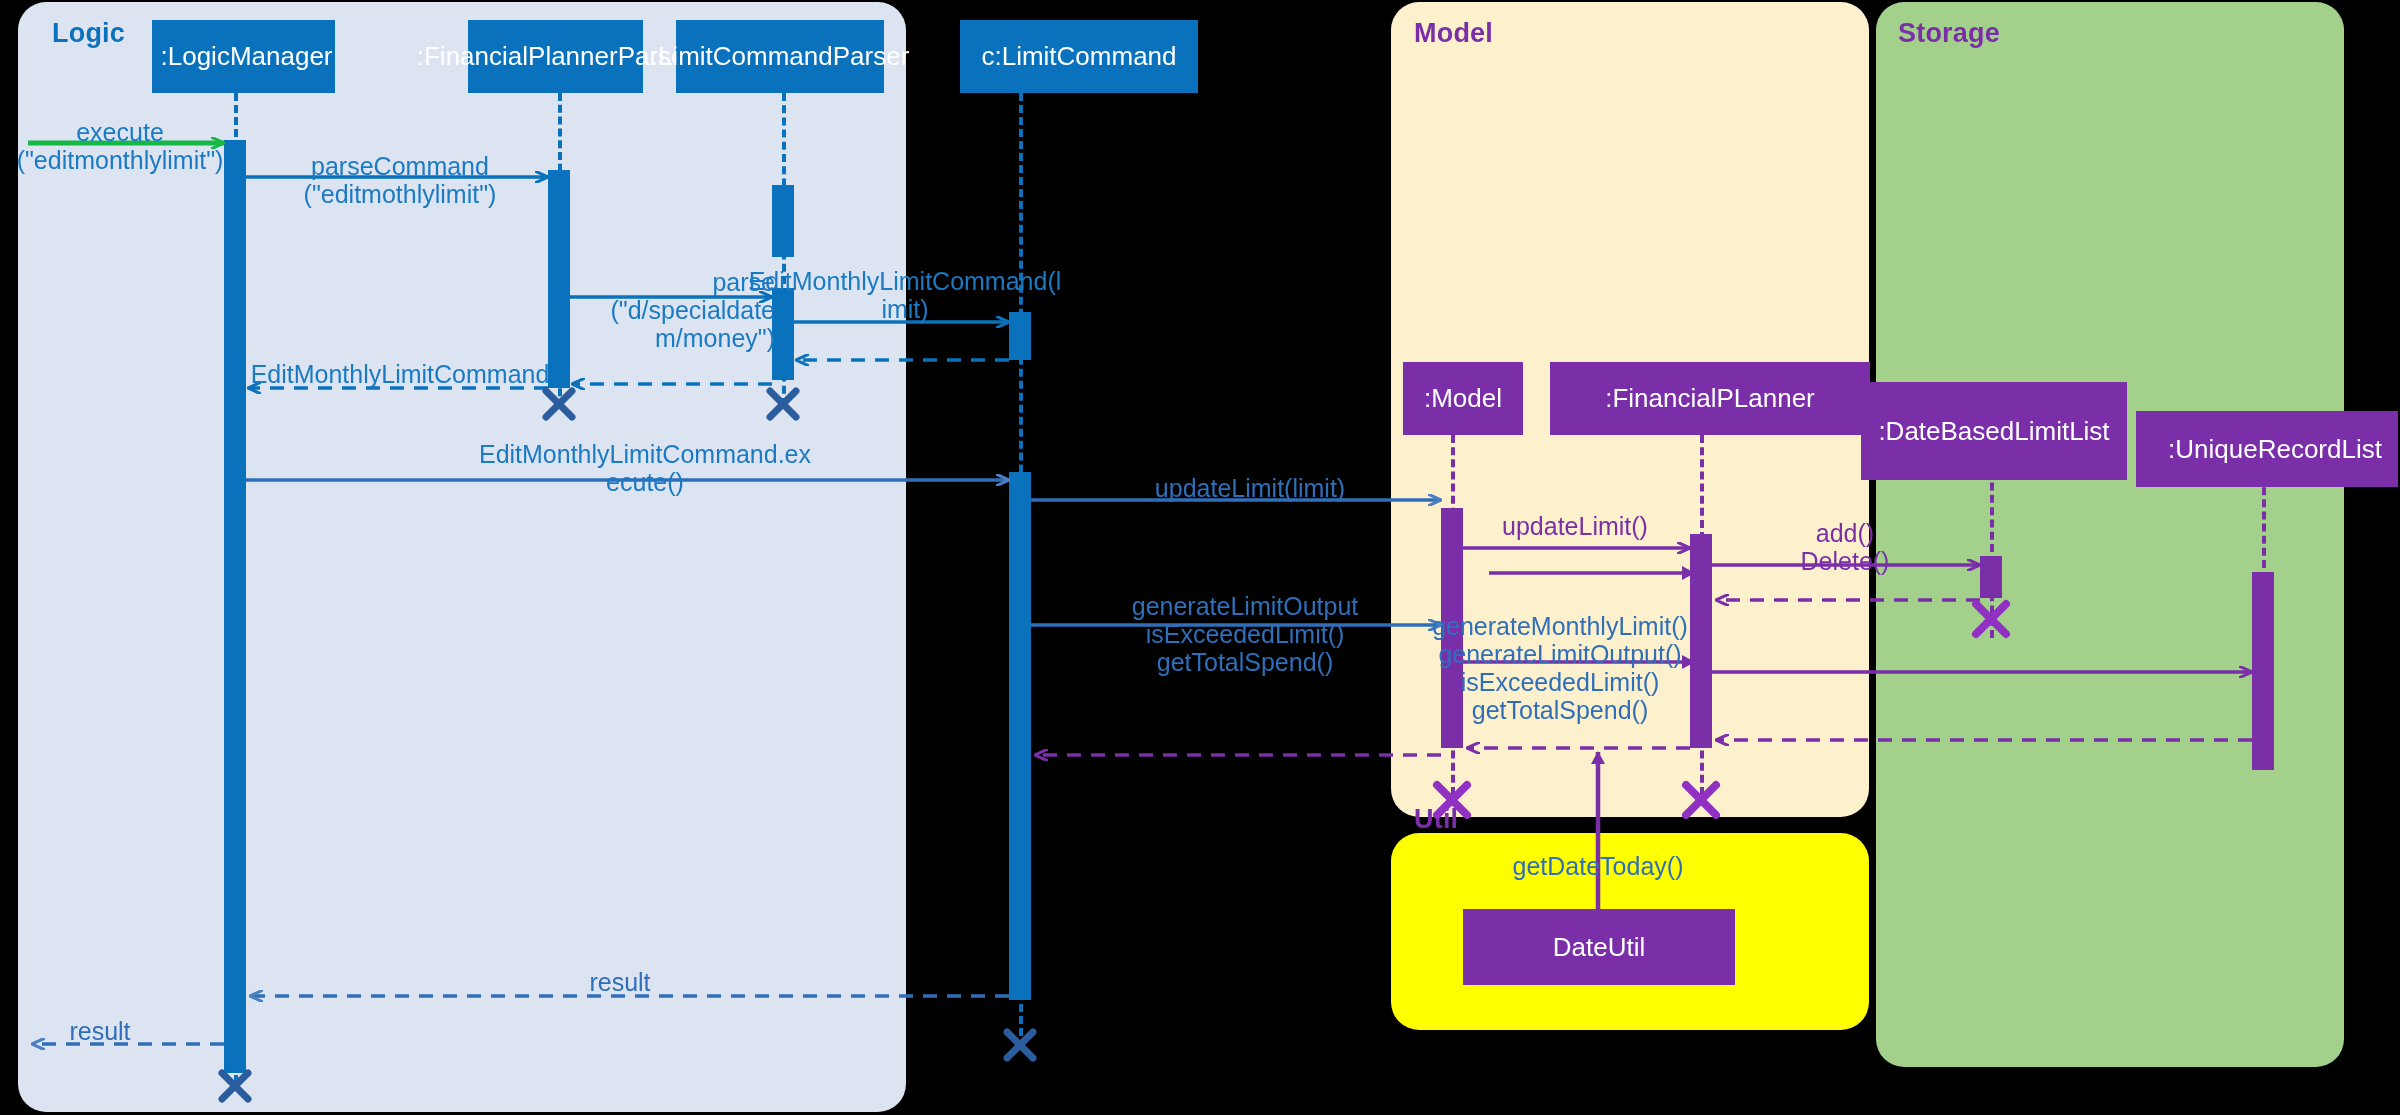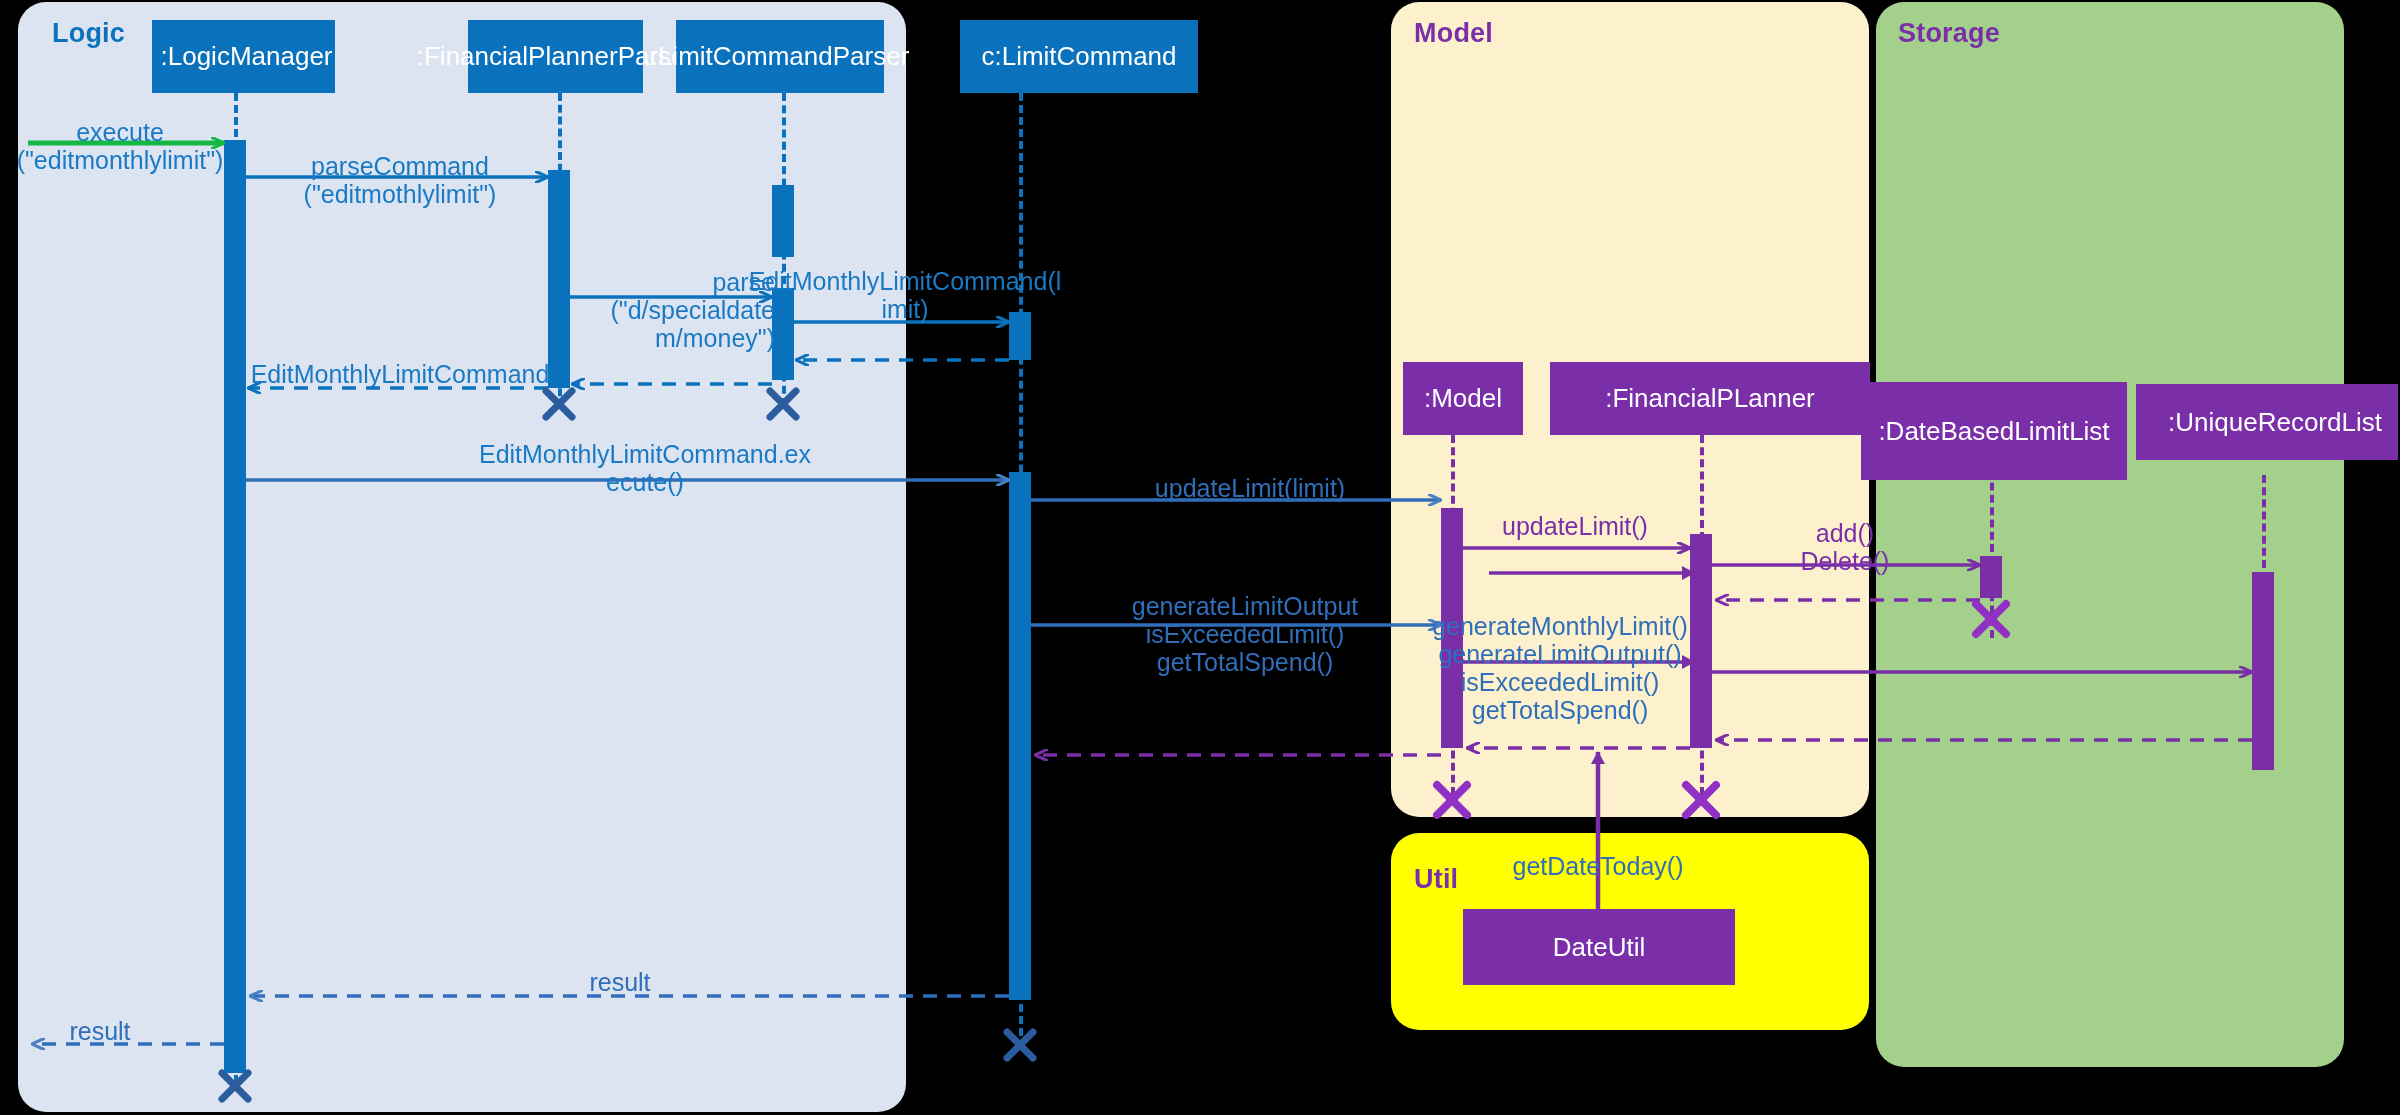--- a/index.html
+++ b/index.html
@@ -71,21 +71,21 @@
 <div id="canvas">
 
   <div class="pkg" style="left:18px; top:2px; width:888px; height:1110px; background:#dce4f2;"></div>
   <div class="pkg" style="left:1391px; top:2px; width:478px; height:815px; background:#fdf0cd;"></div>
   <div class="pkg" style="left:1876px; top:2px; width:468px; height:1065px; background:#a3d18c;"></div>
   <div class="pkg" style="left:1391px; top:833px; width:478px; height:197px; background:#ffff00;"></div>
 
   <div class="pkg-title" style="left:52px; top:18px; color:#0a72bd;">Logic</div>
   <div class="pkg-title" style="left:1414px; top:18px; color:#7a2fa8;">Model</div>
   <div class="pkg-title" style="left:1898px; top:18px; color:#7a2fa8;">Storage</div>
-  <div class="pkg-title" style="left:1414px; top:864px; color:#7a2fa8;">Util</div>
+  <div class="pkg-title" style="left:1414px; top:804px; color:#7a2fa8;">Util</div>
 
   <div class="lifeline" style="left:234px; top:93px; height:990px; border-left-color:#0a72bd;"></div>
   <div class="lifeline" style="left:558px; top:93px; height:315px; border-left-color:#0a72bd;"></div>
   <div class="lifeline" style="left:782px; top:93px; height:313px; border-left-color:#0a72bd;"></div>
   <div class="lifeline" style="left:1019px; top:93px; height:955px; border-left-color:#0a72bd;"></div>
   <div class="lifeline" style="left:1451px; top:435px; height:360px; border-left-color:#7a2fa8;"></div>
   <div class="lifeline" style="left:1700px; top:435px; height:360px; border-left-color:#7a2fa8;"></div>
   <div class="lifeline" style="left:1990px; top:458px; height:180px; border-left-color:#7a2fa8;"></div>
   <div class="lifeline" style="left:2262px; top:475px; height:105px; border-left-color:#7a2fa8;"></div>
 
@@ -207,21 +207,21 @@
   </div>
   <div class="participant" style="left:1403px; top:362px; width:120px; height:73px; background:#7a2fa8;">
     <span>:Model</span>
   </div>
   <div class="participant" style="left:1550px; top:362px; width:320px; height:73px; background:#7a2fa8;">
     <span>:FinancialPLanner</span>
   </div>
   <div class="participant" style="left:1861px; top:382px; width:266px; height:98px; background:#7a2fa8;">
     <span>:DateBasedLimitList</span>
   </div>
-  <div class="participant" style="left:2136px; top:384px; width:262px; height:76px; background:#7a2fa8;padding-left:22px;">
+  <div class="participant" style="left:2136px; top:411px; width:262px; height:76px; background:#7a2fa8;padding-left:22px;">
     <span>:UniqueRecordList</span>
   </div>
   <div class="participant" style="left:1463px; top:909px; width:272px; height:76px; background:#7a2fa8;">
     <span>DateUtil</span>
   </div>
 
   <div class="msg-label" style="left:0px; top:118px; width:240px; color:#1a7ac4;">execute
 ("editmonthlylimit")</div>
 
   <div class="msg-label" style="left:255px; top:152px; width:290px; color:#1a7ac4;">parseCommand

